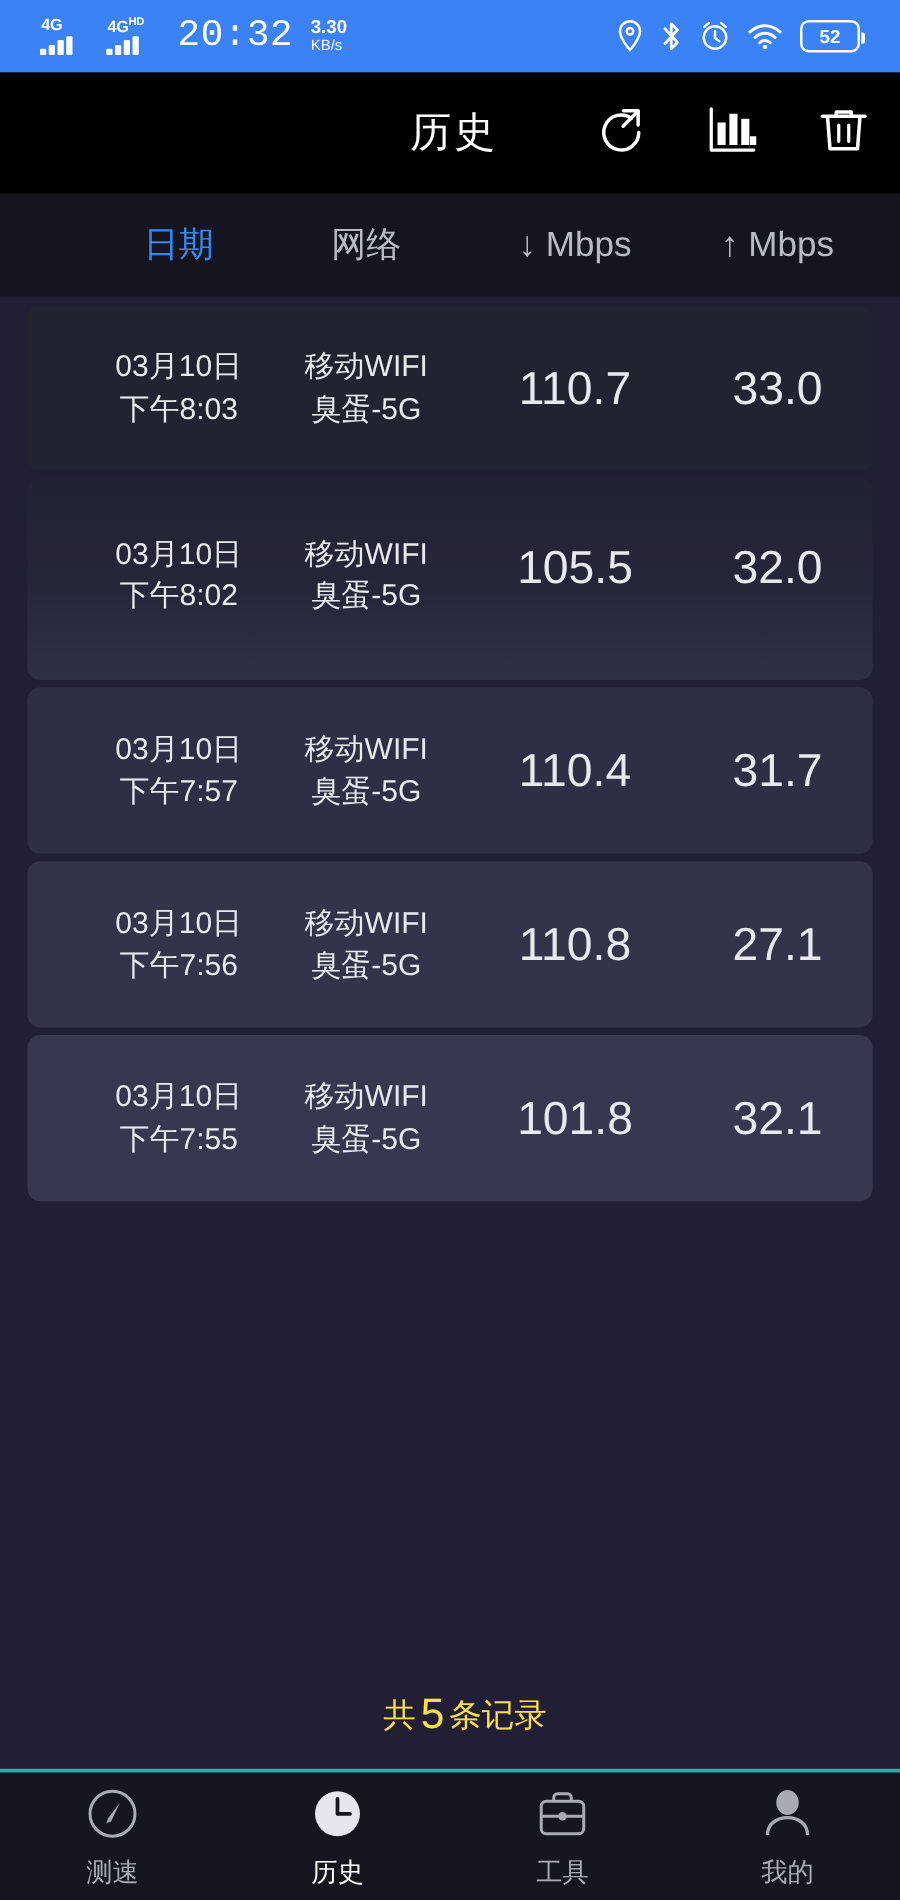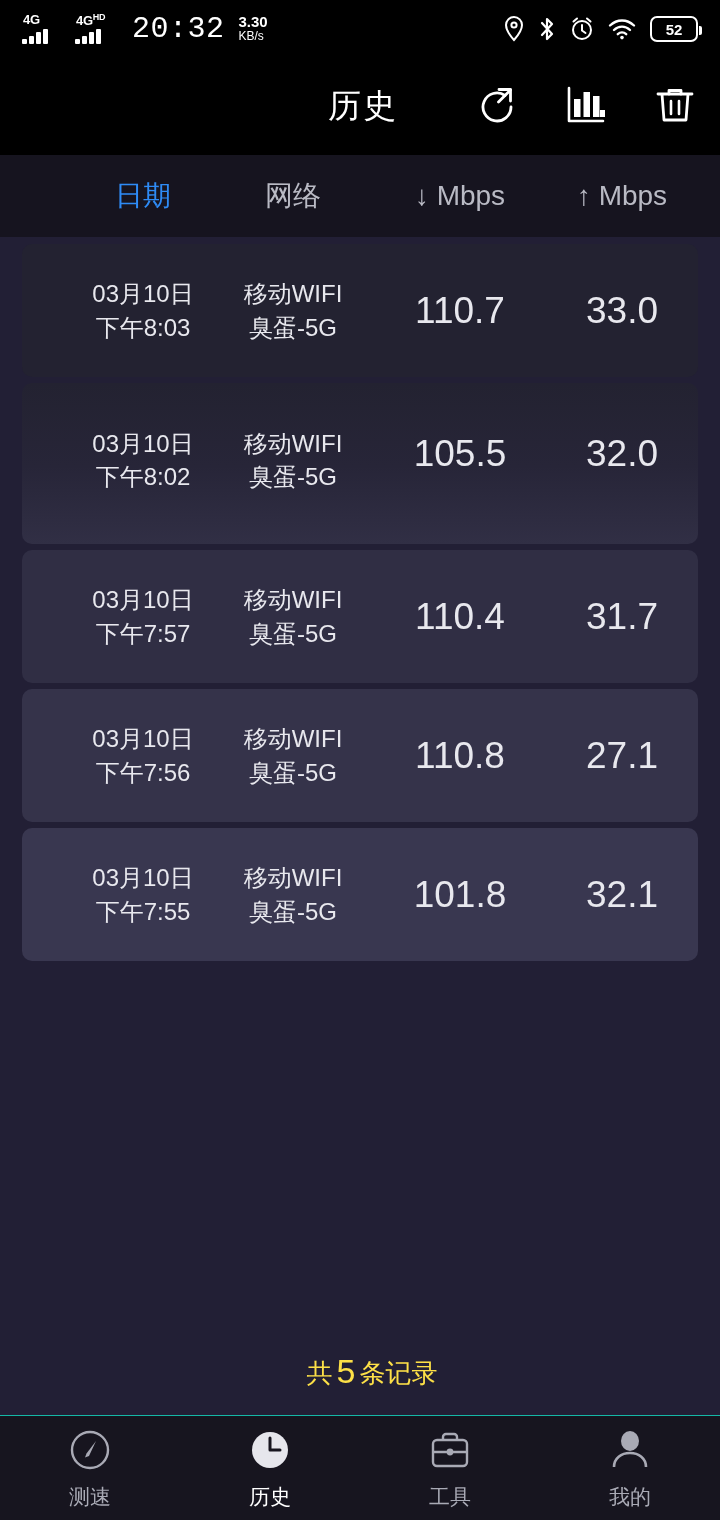--- a/index.html
+++ b/index.html
@@ -7,23 +7,23 @@
     width:720px; height:1520px;
     background:#221f35;
     font-family:"Liberation Sans","DejaVu Sans",sans-serif;
     overflow:hidden;
   }
   #app { position:relative; width:720px; height:1520px; background:#221f35; }
 
   
   .statusbar {
     position:absolute; top:0; left:0; width:720px; height:58px;
-    background:#000000; color:#fff;
+    background:#3b82f6; color:#fff;
     display:flex; align-items:center; justify-content:space-between;
-    padding:0 22px;
+    padding:0 32px;
   }
   .sb-left { display:flex; align-items:flex-end; gap:9px; }
   .sig { position:relative; width:44px; height:30px; }
   .sig .netlabel {
     position:absolute; top:-1px; left:1px;
     font-size:13px; font-weight:bold; line-height:1; letter-spacing:-0.3px;
   }
   .sig .netlabel sup { font-size:9px; vertical-align:super; }
   .bars { position:absolute; bottom:0; left:0; display:flex; align-items:flex-end; gap:2px; height:17px; }
   .bars i { display:block; width:5px; background:#fff; border-radius:1px; }
@@ -85,21 +85,21 @@
   .total {
     position:absolute; top:1352px; left:12px; width:720px;
     text-align:center; color:#fde047; font-size:26px;
   }
   .total .num { font-size:34px; margin:0 4px; vertical-align:-1px; }
 
   
   .tabbar {
     position:absolute; bottom:0; left:0; width:720px; height:105px;
     background:#17151f; display:flex; align-items:center;
-    border-top:1px solid #14b8a6;
+    border-top:3px solid #14b8a6;
   }
   .tab { flex:1; display:flex; flex-direction:column; align-items:center; gap:9px; cursor:pointer; }
   .tab .lbl { font-size:21px; color:#a9aab5; }
   .tab.active .lbl { color:#ffffff; }
   .tab .ico { height:48px; display:flex; align-items:center; justify-content:center; }
 </style>
 </head>
 <body>
 
 <div id="app">

